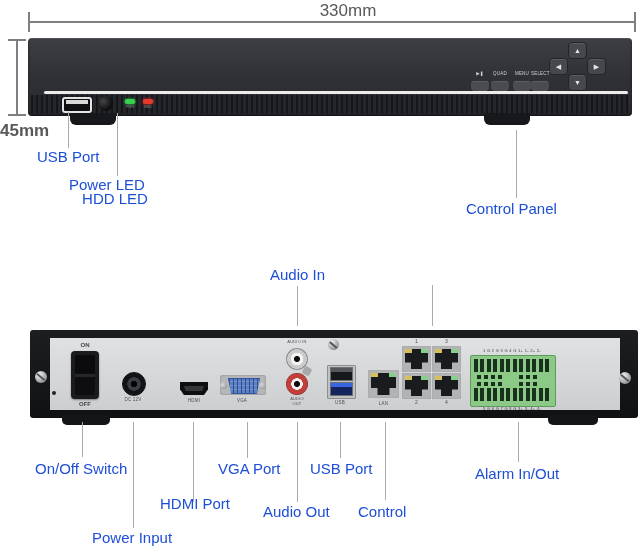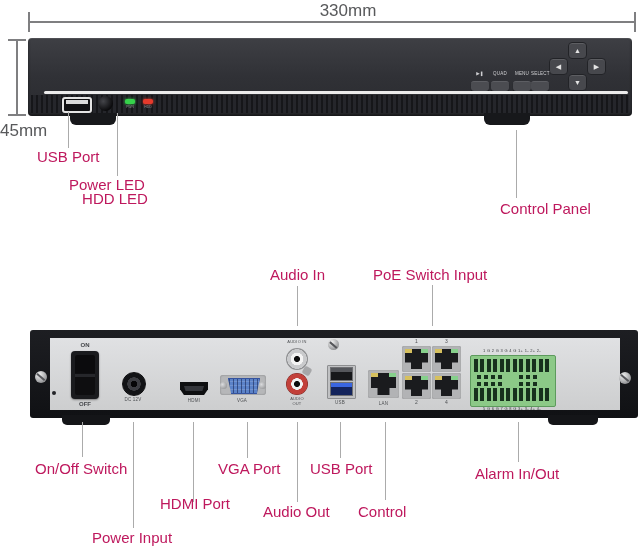--- a/index.html
+++ b/index.html
@@ -1,21 +1,21 @@
 <!DOCTYPE html>
 <html><head>
 <meta charset="utf-8">
 <style>
   html,body{margin:0;padding:0;background:#fff;}
   #stage{position:relative;width:640px;height:546px;background:#ffffff;overflow:hidden;
          font-family:"Liberation Sans",sans-serif;}
 
   
   .cl{position:absolute;width:1px;background:#ababab;}
-  .lbl{position:absolute;font-size:15px;color:#be185d;white-space:nowrap;line-height:15px;}
+  .lbl{position:absolute;font-size:15px;color:#1d4ed8;white-space:nowrap;line-height:15px;}
   .dim-txt{position:absolute;font-size:17px;color:#58595b;}
   .dim-line{position:absolute;background:#7f7f81;}
 
   
   #front{position:absolute;left:28px;top:38px;width:604px;height:78px;border-radius:4px;
          background:linear-gradient(180deg,#3e3f44 0%,#303136 50%,#2a2b2f 100%);
          box-shadow:inset 0 1px 0 rgba(255,255,255,.10), inset 0 -2px 3px rgba(0,0,0,.5);}
   .logo{position:absolute;left:56px;top:4px;font-size:25px;font-weight:bold;color:#41a0db;
         letter-spacing:1px;line-height:28px;}
   .logo-eye{display:inline-block;width:12px;height:12px;border:3px solid #41a0db;border-radius:50%;
@@ -113,21 +113,21 @@
 <div id="stage">
 
   <div class="dim-txt" style="left:0;top:1px;width:640px;text-align:center;padding-left:28px;">330mm</div>
   <div class="dim-line" style="left:28px;top:21px;width:607px;height:1.5px;"></div>
   <div class="dim-line" style="left:28px;top:12px;width:1.5px;height:20px;"></div>
   <div class="dim-line" style="left:634px;top:12px;width:1.5px;height:20px;"></div>
 
   <div class="dim-line" style="left:16px;top:40px;width:1.5px;height:76px;"></div>
   <div class="dim-line" style="left:8px;top:39px;width:18px;height:1.5px;"></div>
   <div class="dim-line" style="left:8px;top:114px;width:18px;height:1.5px;"></div>
-  <div class="dim-txt" style="left:0;top:121px;">45mm</div>
+  <div class="dim-txt" style="left:0;top:121px;font-weight:bold;">45mm</div>
 
   <div id="front">
 
     <div class="navbtn" id="nav-up">
         <span>▲</span>
       </div>
     <div class="navbtn" id="nav-left">
         <span>◀</span>
       </div>
     <div class="navbtn" id="nav-right">
@@ -165,25 +165,24 @@
   </div>
   <div class="foot" style="left:70px;top:113px;width:46px;"></div>
   <div class="foot" style="left:484px;top:113px;width:46px;"></div>
 
   <div class="cl" style="left:68px;top:112px;height:36px;"></div>
   <div class="lbl" style="left:37px;top:149px;">USB Port</div>
   <div class="cl" style="left:117px;top:113px;height:63px;"></div>
   <div class="lbl" style="left:69px;top:177px;width:92px;text-align:left;">Power LED</div>
   <div class="lbl" style="left:69px;top:191px;width:92px;text-align:center;">HDD LED</div>
   <div class="cl" style="left:516px;top:130px;height:68px;"></div>
-  <div class="lbl" style="left:500px;top:201px;text-align:right;">Control Panel</div>
+  <div class="lbl" style="left:466px;top:201px;text-align:right;">Control Panel</div>
 
   <div class="lbl" style="left:270px;top:267px;">Audio In</div>
   <div class="cl" style="left:297px;top:286px;height:40px;"></div>
-  <div class="lbl" style="left:373px;top:267px;">PoE Switch Input</div>
   <div class="cl" style="left:432px;top:285px;height:41px;"></div>
 
   <div id="rear">
     <div id="rpanel"></div>
     <div class="screw" style="left:5px;top:41px;width:12px;height:12px;"></div>
     <div class="screw" style="left:298px;top:9px;width:11px;height:11px;"></div>
     <div class="screw" style="left:589px;top:42px;width:12px;height:12px;"></div>
     <div id="hole"></div>
 
     <div class="tinyb" style="left:40px;top:12px;width:30px;">ON</div>

